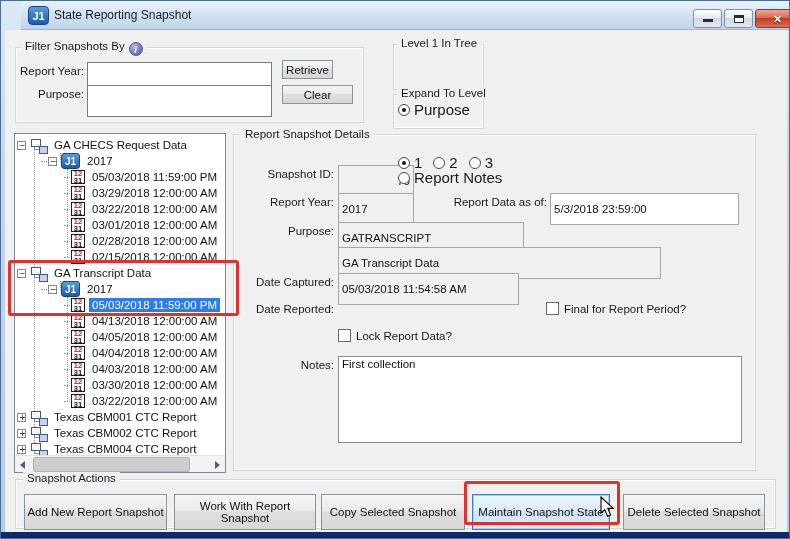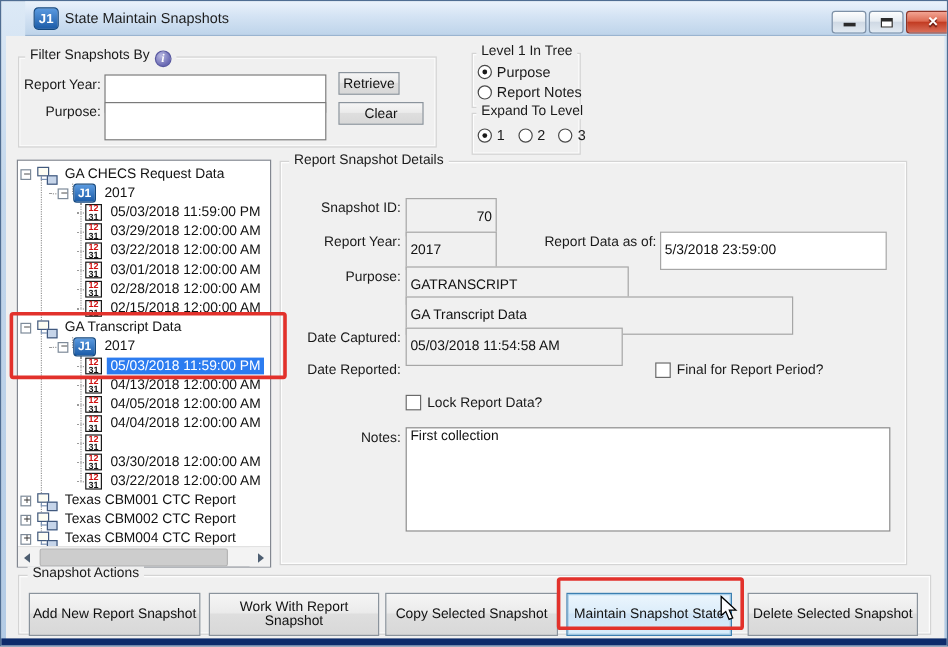--- a/index.html
+++ b/index.html
@@ -33,21 +33,21 @@
   .fld{position:absolute;border:1px solid #a6a6a6;background:#f0f0f0;font-size:11.5px;color:#111;
     padding:1px 3px;height:32px;outline:none;}
   .fld.editable{background:#fff;border-color:#7a7a7a;}
   .fld.right{text-align:right;}
   .btn{position:absolute;border:1px solid #8a939c;color:#111;font-size:11.5px;text-align:center;
     background:linear-gradient(180deg,#f5f5f5 0%,#ebebeb 45%,#dedede 50%,#d8d8d8 100%);padding:0;}
   .btn.focused{border:1px solid #3c7fb1;box-shadow:inset 0 0 0 1px #a9d0ea;
     background:linear-gradient(180deg,#ecf6fd 0%,#dcedfa 45%,#cfe4f7 50%,#d9ecfb 100%);}
 
   .radio{display:inline-block;width:12px;height:12px;border:1px solid #4a4a4a;border-radius:50%;background:#fff;position:relative;flex:none;}
-  .ropt{display:flex;align-items:center;gap:4px;font-size:12px;color:#1a1a1a;}
+  .ropt{display:flex;align-items:center;gap:4px;font-size:15px;color:#1a1a1a;margin-top:48px;}
   .ropt.selected .radio::after{content:"";position:absolute;inset:3px;background:#1a1a1a;border-radius:50%;}
   .opts-v{position:absolute;display:flex;flex-direction:column;gap:3px;z-index:4;}
   .opts-h{position:absolute;display:flex;flex-direction:row;gap:11px;z-index:4;}
 
   .tree{position:absolute;left:13px;top:132px;width:212px;height:340px;background:#fff;border:1px solid #828790;overflow:hidden;}
   .trunk{position:absolute;width:0;border-left:1px dotted #9a9a9a;}
   .trow{position:relative;display:flex;align-items:center;height:16px;font-size:11.5px;color:#111;white-space:nowrap;}
   .trow.lvl1{padding-left:2px;}
   .trow.lvl2{padding-left:26px;}
   .trow.lvl3{padding-left:49px;}
@@ -87,21 +87,21 @@
   .anno-tree{left:7px;top:259px;width:231px;height:56px;}
   .anno-btn{left:463px;top:480px;width:156px;height:44px;}
   .cursor{position:absolute;left:599px;top:495px;z-index:10;pointer-events:none;}
 </style>
 </head>
 <body>
 
 <div class="window">
   <div class="titlebar">
     <div class="app-icon">J1</div>
-    <div class="title">State Maintain Snapshots</div>
+    <div class="title">State Reporting Snapshot</div>
     <div class="winbtn min">
         <span class="glyph-min"></span>
       </div>
     <div class="winbtn max">
         <span class="glyph-max"></span>
       </div>
     <div class="winbtn close">
         <span class="glyph-x">✕</span>
       </div>
   </div>
@@ -238,20 +238,21 @@
         <div class="trow lvl3 icon-calendar">
           <span class="stub"></span>
 
           <span class="ticon"></span>
           <span class="tlabel">04/04/2018 12:00:00 AM</span>
         </div>
         <div class="trow lvl3 icon-calendar">
           <span class="stub"></span>
 
           <span class="ticon"></span>
+          <span class="tlabel">04/03/2018 12:00:00 AM</span>
         </div>
         <div class="trow lvl3 icon-calendar">
           <span class="stub"></span>
 
           <span class="ticon"></span>
           <span class="tlabel">03/30/2018 12:00:00 AM</span>
         </div>
         <div class="trow lvl3 icon-calendar">
           <span class="stub"></span>
 

